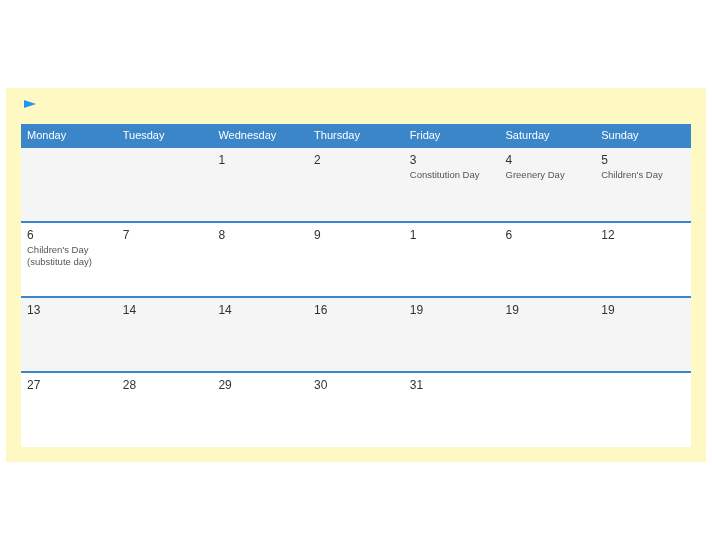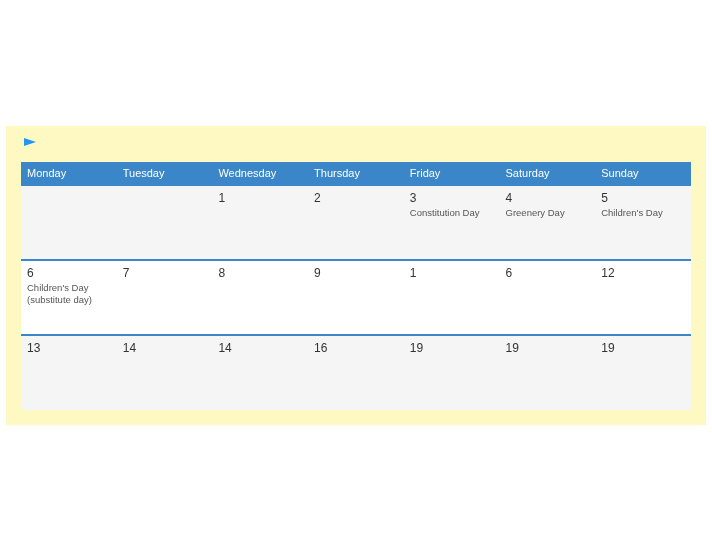--- a/index.html
+++ b/index.html
@@ -202,15 +202,34 @@
           <td>
             <span class="day-num">19</span>
           </td>
           <td>
             <span class="day-num">19</span>
           </td>
           <td>
             <span class="day-num">19</span>
           </td>
         </tr>
+        <tr>
+          <td>
+            <span class="day-num">27</span>
+          </td>
+          <td>
+            <span class="day-num">28</span>
+          </td>
+          <td>
+            <span class="day-num">29</span>
+          </td>
+          <td>
+            <span class="day-num">30</span>
+          </td>
+          <td>
+            <span class="day-num">31</span>
+          </td>
+          <td></td>
+          <td></td>
+        </tr>
       </tbody>
   </table>
 </div>
 
 </body></html>

